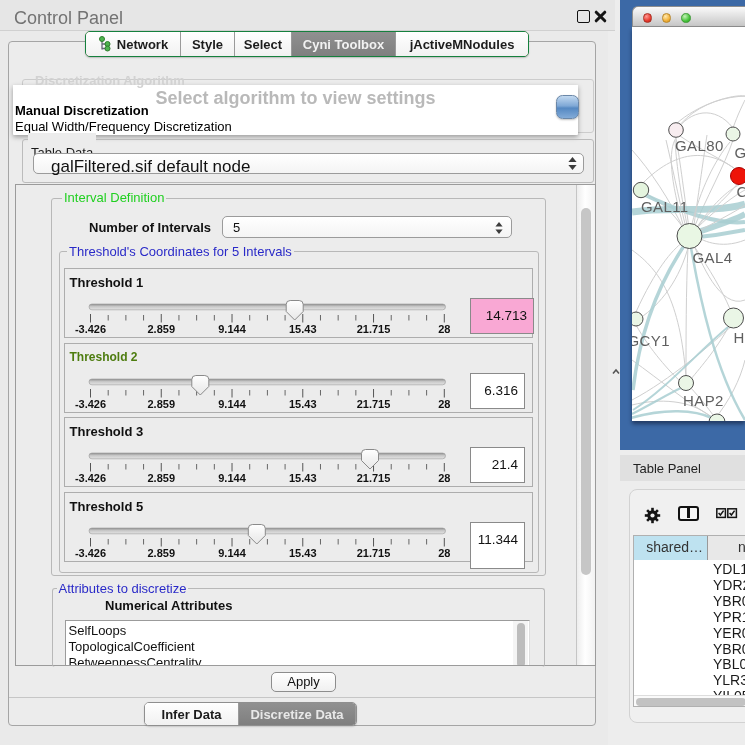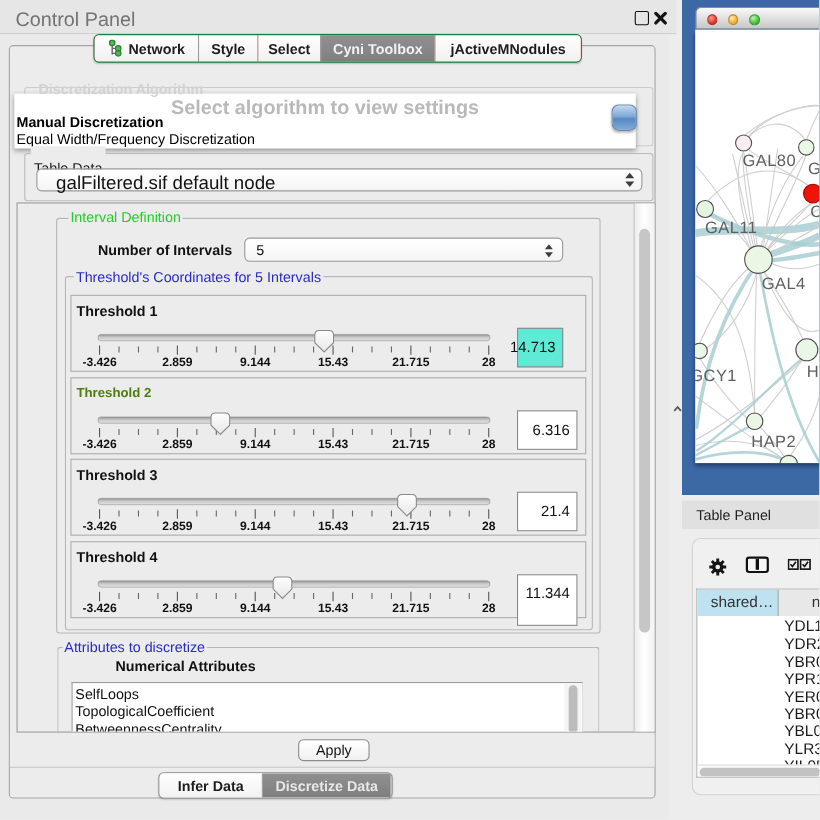--- a/index.html
+++ b/index.html
@@ -118,21 +118,21 @@
     <line x1="362.61" y1="47" x2="362.61" y2="52.5" stroke="#666" stroke-width="1"></line>
     <line x1="380.30" y1="46" x2="380.30" y2="54.5" stroke="#555" stroke-width="1"></line>
   <path d="M 222.20 36.5 Q 222.20 32.5 226.20 32.5 L 235.20 32.5 Q 239.20 32.5 239.20 36.5 L 239.20 43.5 L 230.70 52 L 222.20 43.5 Z" fill="url(#thg1)" stroke="#8a8a8a" stroke-width="1"></path>
   <text x="26.50" y="64.5" text-anchor="middle" font-size="11" font-weight="bold" fill="#111" font-family="Liberation Sans, sans-serif">-3.426</text>
     <text x="97.26" y="64.5" text-anchor="middle" font-size="11" font-weight="bold" fill="#111" font-family="Liberation Sans, sans-serif">2.859</text>
     <text x="168.02" y="64.5" text-anchor="middle" font-size="11" font-weight="bold" fill="#111" font-family="Liberation Sans, sans-serif">9.144</text>
     <text x="238.78" y="64.5" text-anchor="middle" font-size="11" font-weight="bold" fill="#111" font-family="Liberation Sans, sans-serif">15.43</text>
     <text x="309.54" y="64.5" text-anchor="middle" font-size="11" font-weight="bold" fill="#111" font-family="Liberation Sans, sans-serif">21.715</text>
     <text x="380.30" y="64.5" text-anchor="middle" font-size="11" font-weight="bold" fill="#111" font-family="Liberation Sans, sans-serif">28</text>
 </svg>
-<div class="abs" style="left:470px;top:298.0px;width:42px;height:36px;background:#5eead4;border:1px solid #8a8a8a;box-sizing:border-box;">
+<div class="abs" style="left:470px;top:298.0px;width:64px;height:36px;background:#f9a8d4;border:1px solid #8a8a8a;box-sizing:border-box;">
   <div style="position:absolute;right:6px;top:9px;font-size:13.5px;color:#111;">14.713</div>
 </div>
 <div class="abs" style="left:63.5px;top:342.5px;width:469.5px;height:70px;border:1px solid #adadad;background:#ececec;box-sizing:border-box;"></div>
 <div class="abs" style="left:69.5px;top:349.5px;font-size:12px;font-weight:bold;color:#4d7c0f;">Threshold 2</div>
 <svg class="abs" style="left:63.5px;top:342.5px;" width="469.5" height="70" viewBox="0 0 469.5 70">
   <defs>
     <linearGradient id="trk2" x1="0" y1="0" x2="0" y2="1">
       <stop offset="0" stop-color="#8f8f8f"></stop>
         <stop offset="0.45" stop-color="#c9c9c9"></stop>
         <stop offset="1" stop-color="#e3e3e3"></stop>
@@ -218,21 +218,21 @@
     <text x="97.26" y="64.5" text-anchor="middle" font-size="11" font-weight="bold" fill="#111" font-family="Liberation Sans, sans-serif">2.859</text>
     <text x="168.02" y="64.5" text-anchor="middle" font-size="11" font-weight="bold" fill="#111" font-family="Liberation Sans, sans-serif">9.144</text>
     <text x="238.78" y="64.5" text-anchor="middle" font-size="11" font-weight="bold" fill="#111" font-family="Liberation Sans, sans-serif">15.43</text>
     <text x="309.54" y="64.5" text-anchor="middle" font-size="11" font-weight="bold" fill="#111" font-family="Liberation Sans, sans-serif">21.715</text>
     <text x="380.30" y="64.5" text-anchor="middle" font-size="11" font-weight="bold" fill="#111" font-family="Liberation Sans, sans-serif">28</text>
 </svg>
 <div class="abs" style="left:470px;top:447.0px;width:55px;height:36px;background:#fff;border:1px solid #8a8a8a;box-sizing:border-box;">
   <div style="position:absolute;right:6px;top:9px;font-size:13.5px;color:#111;">21.4</div>
 </div>
 <div class="abs" style="left:63.5px;top:491.5px;width:469.5px;height:70px;border:1px solid #adadad;background:#ececec;box-sizing:border-box;"></div>
-<div class="abs" style="left:69.5px;top:498.5px;font-size:13px;font-weight:bold;color:#111;">Threshold 4</div>
+<div class="abs" style="left:69.5px;top:498.5px;font-size:13px;font-weight:bold;color:#111;">Threshold 5</div>
 <svg class="abs" style="left:63.5px;top:491.5px;" width="469.5" height="70" viewBox="0 0 469.5 70">
   <defs>
     <linearGradient id="trk4" x1="0" y1="0" x2="0" y2="1">
       <stop offset="0" stop-color="#8f8f8f"></stop>
         <stop offset="0.45" stop-color="#c9c9c9"></stop>
         <stop offset="1" stop-color="#e3e3e3"></stop>
     </linearGradient>
     <linearGradient id="thg4" x1="0" y1="0" x2="0" y2="1">
       <stop offset="0" stop-color="#ffffff"></stop>
         <stop offset="0.5" stop-color="#f2f2f2"></stop>

